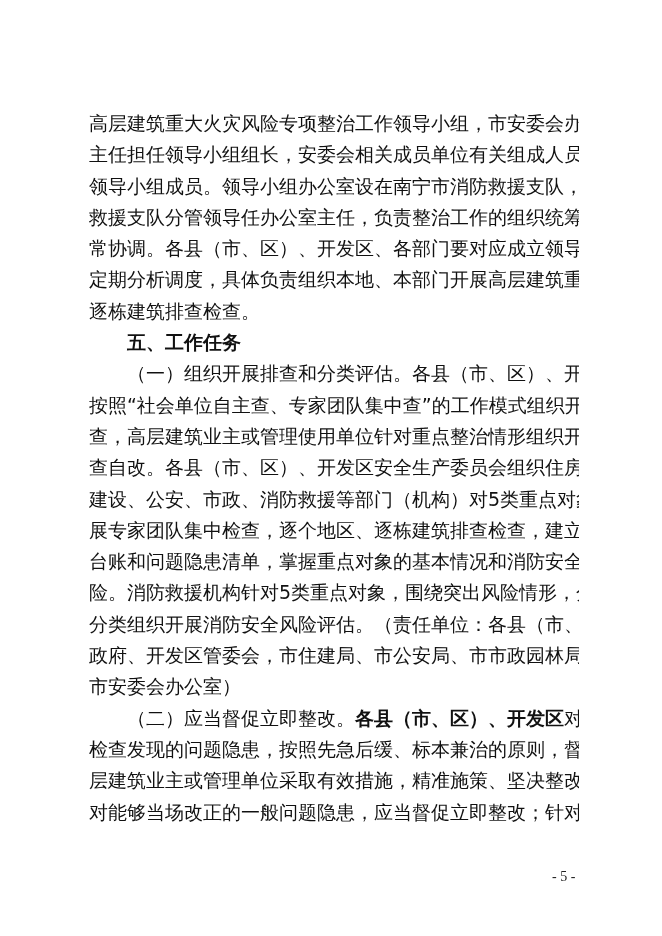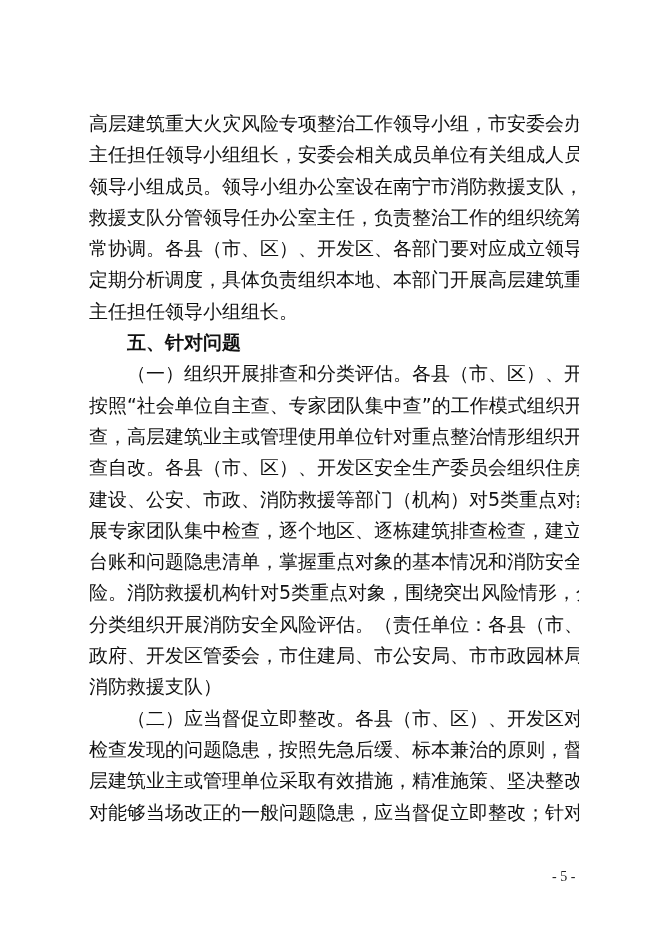--- a/index.html
+++ b/index.html
@@ -5,50 +5,50 @@
   html, body { margin: 0; padding: 0; background: #ffffff; }
   body { width: 662px; height: 936px; position: relative; overflow: hidden;
          font-family: "DejaVu Sans", "Liberation Sans", sans-serif; color: #111111; }
   .page { position: absolute; left: 0; top: 0; width: 662px; height: 936px; background: #ffffff; }
   .text-block { position: absolute; left: 89px; top: 108px; width: 490px; }
   .line { height: 31.3px; line-height: 31.3px; font-size: 19px; white-space: nowrap;
           text-align: justify; text-align-last: justify; overflow: hidden; }
   .line.last { text-align-last: left; }
   .line.indent { padding-left: 38px; }
   .heading { font-weight: bold; }
-  .bold { font-weight: normal; }
+  .bold { font-weight: bold; }
   .page-number { position: absolute; left: 552px; top: 869px; font-size: 14px;
                  font-family: "Liberation Serif", serif; color: #222; }
 </style>
 </head>
 <body>
 
 <div class="page">
   <div class="text-block">
     <div class="line">高层建筑重大火灾风险专项整治工作领导小组，市安委会办公室</div>
     <div class="line">主任担任领导小组组长，安委会相关成员单位有关组成人员担任</div>
     <div class="line">领导小组成员。领导小组办公室设在南宁市消防救援支队，消防</div>
     <div class="line">救援支队分管领导任办公室主任，负责整治工作的组织统筹、日</div>
     <div class="line">常协调。各县（市、区）、开发区、各部门要对应成立领导机构，</div>
     <div class="line">定期分析调度，具体负责组织本地、本部门开展高层建筑重大火</div>
-    <div class="line last">主任担任领导小组组长。</div>
+    <div class="line last">逐栋建筑排查检查。</div>
 
-    <div class="line last indent heading">五、针对问题</div>
+    <div class="line last indent heading">五、工作任务</div>
 
     <div class="line indent">（一）组织开展排查和分类评估。各县（市、区）、开发区</div>
     <div class="line">按照“社会单位自主查、专家团队集中查”的工作模式组织开展排</div>
     <div class="line">查，高层建筑业主或管理使用单位针对重点整治情形组织开展自</div>
     <div class="line">查自改。各县（市、区）、开发区安全生产委员会组织住房城乡</div>
     <div class="line">建设、公安、市政、消防救援等部门（机构）对5类重点对象开</div>
     <div class="line">展专家团队集中检查，逐个地区、逐栋建筑排查检查，建立底数</div>
     <div class="line">台账和问题隐患清单，掌握重点对象的基本情况和消防安全风</div>
     <div class="line">险。消防救援机构针对5类重点对象，围绕突出风险情形，分级</div>
     <div class="line">分类组织开展消防安全风险评估。（责任单位：各县（市、区）</div>
     <div class="line">政府、开发区管委会，市住建局、市公安局、市市政园林局、市</div>
-    <div class="line last">消防救援支队）</div>
+    <div class="line last">市安委会办公室）</div>
 
     <div class="line indent"><span>（二）应当督促立即整改。</span><span class="bold">各县（市、区）、开发区</span><span>对排查</span></div>
     <div class="line">检查发现的问题隐患，按照先急后缓、标本兼治的原则，督促高</div>
     <div class="line">层建筑业主或管理单位采取有效措施，精准施策、坚决整改。针</div>
     <div class="line">对能够当场改正的一般问题隐患，应当督促立即整改；针对问题</div>
   </div>
 
   <div class="page-number">- 5 -</div>
 </div>
 

